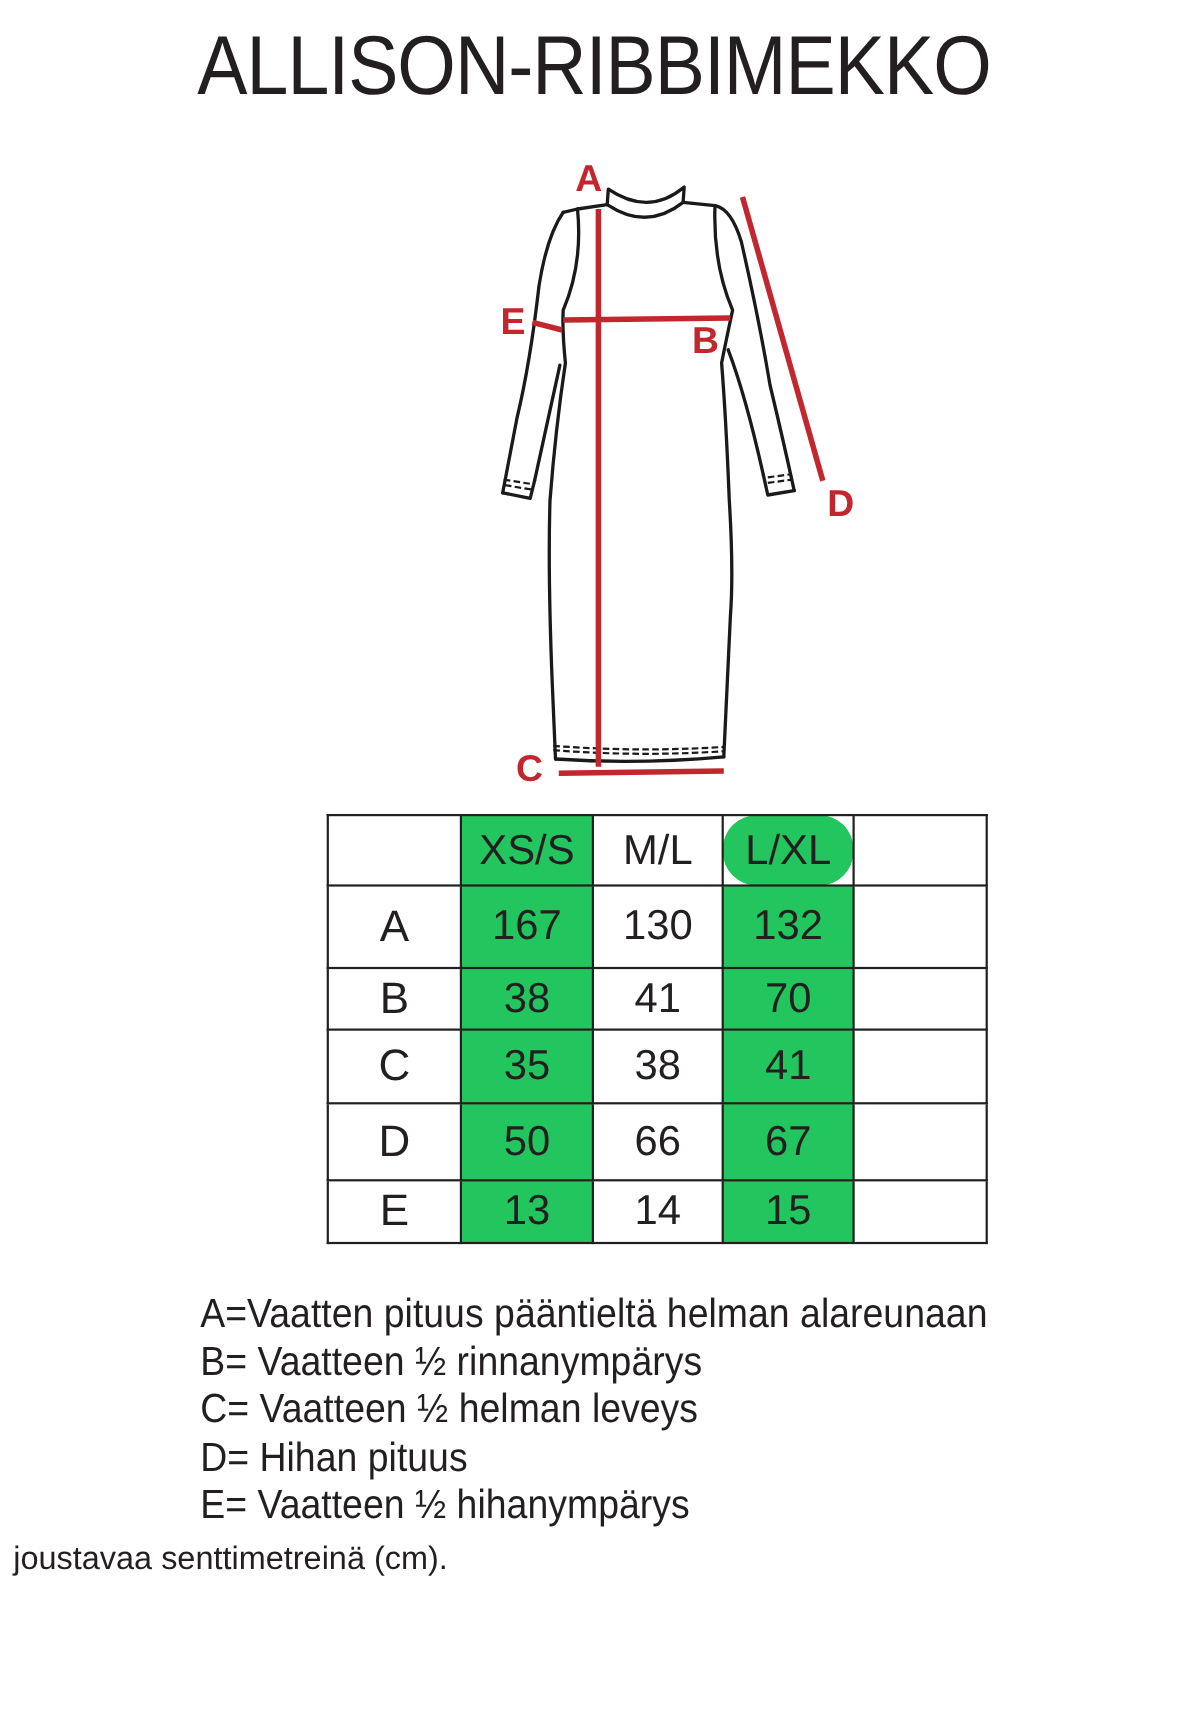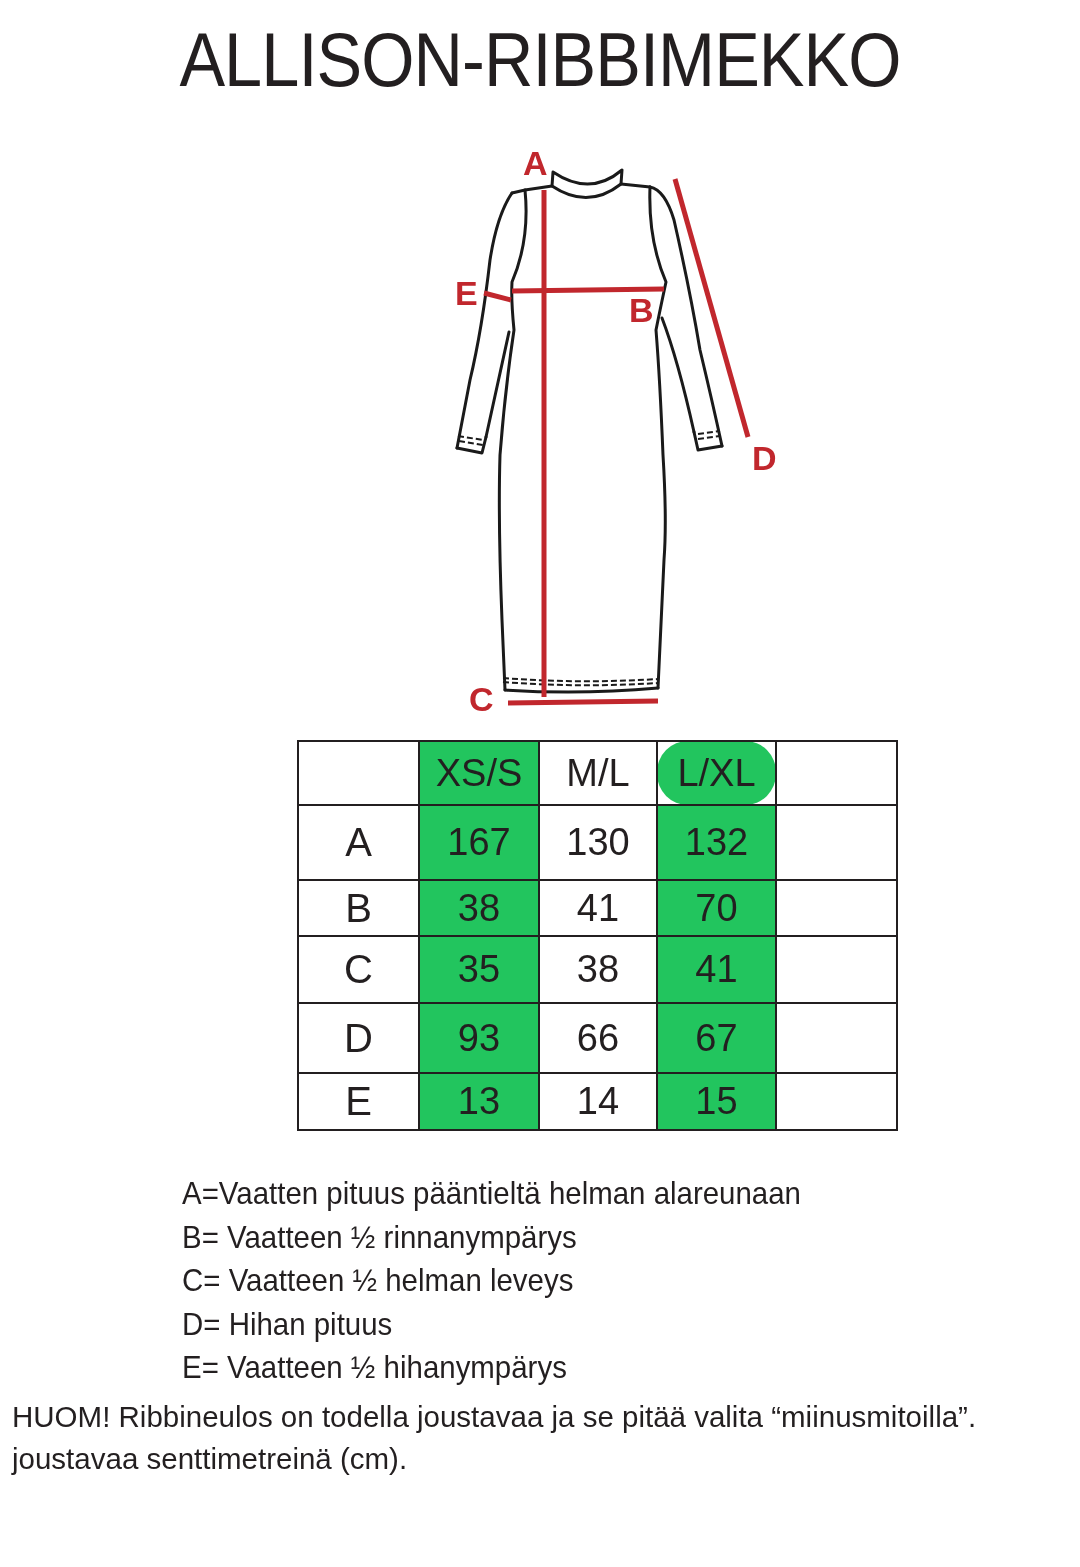--- a/index.html
+++ b/index.html
@@ -6,21 +6,21 @@
   body { width: 1080px; height: 1567px; position: relative; overflow: hidden;
          font-family: "Liberation Sans", "DejaVu Sans", sans-serif; color: #231f20; }
   .title { position: absolute; left: 0; top: 22px; width: 1080px; text-align: center;
            font-size: 76px; letter-spacing: -1px; line-height: 1; transform: scaleX(0.9); transform-origin: center; }
   .sketch { position: absolute; left: 0; top: 0; width: 1080px; height: 730px; }
   .lbl { position: absolute; color: #c1272d; font-weight: bold; font-size: 34px; line-height: 1; }
   table.size { position: absolute; left: 297px; top: 740px; border-collapse: collapse; }
   table.size td { border: 2px solid #231f20; padding: 0; text-align: center; vertical-align: middle;
                   font-size: 38px; }
   table.size td.shade { background: #22c55e; }
-  .legend { position: absolute; left: 182px; top: 1172px; font-size: 32px; line-height: 43.5px; }
+  .legend { position: absolute; left: 182px; top: 1172px; font-size: 37px; line-height: 43.5px; }
   .legend div { white-space: nowrap; transform: scaleX(0.92); transform-origin: left; }
   .note { position: absolute; left: 12px; top: 1396px; width: 1064px; font-size: 29.5px; line-height: 42px; }
   .note div { white-space: nowrap; }
 </style>
 </head>
 <body>
 
 <div class="title">ALLISON-RIBBIMEKKO</div>
 
 <svg class="sketch" viewBox="0 0 1080 730" xmlns="http://www.w3.org/2000/svg">
@@ -97,21 +97,21 @@
   </tr>
   <tr style="height:67px;">
     <td style="font-size:40px;">C</td>
     <td class="shade">35</td>
     <td>38</td>
     <td class="shade">41</td>
     <td></td>
   </tr>
   <tr style="height:70px;">
     <td style="font-size:40px;">D</td>
-    <td class="shade">93</td>
+    <td class="shade">50</td>
     <td>66</td>
     <td class="shade">67</td>
     <td></td>
   </tr>
   <tr style="height:57px;">
     <td style="font-size:40px;">E</td>
     <td class="shade">13</td>
     <td>14</td>
     <td class="shade">15</td>
     <td></td>
@@ -121,15 +121,14 @@
 
 <div class="legend">
   <div>A=Vaatten pituus pääntieltä helman alareunaan</div>
   <div>B= Vaatteen ½ rinnanympärys</div>
   <div>C= Vaatteen ½ helman leveys</div>
   <div>D= Hihan pituus</div>
   <div>E= Vaatteen ½ hihanympärys</div>
 </div>
 
 <div class="note">
-  <div>HUOM! Ribbineulos on todella joustavaa ja se pitää valita “miinusmitoilla”.</div>
   <div>joustavaa senttimetreinä (cm).</div>
 </div>
 
 </body></html>

